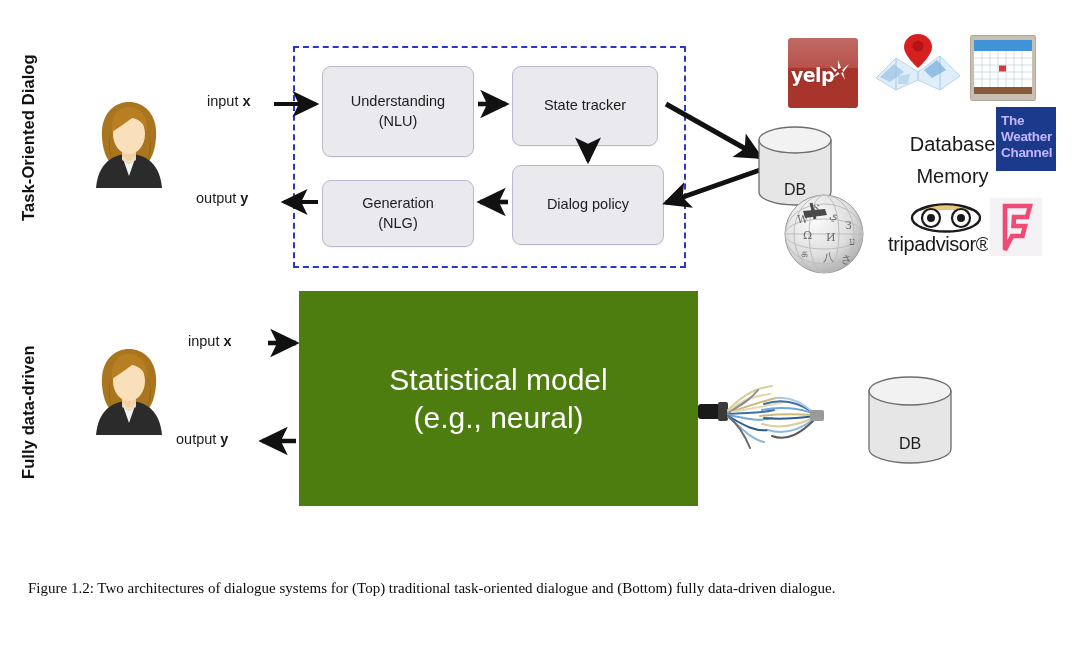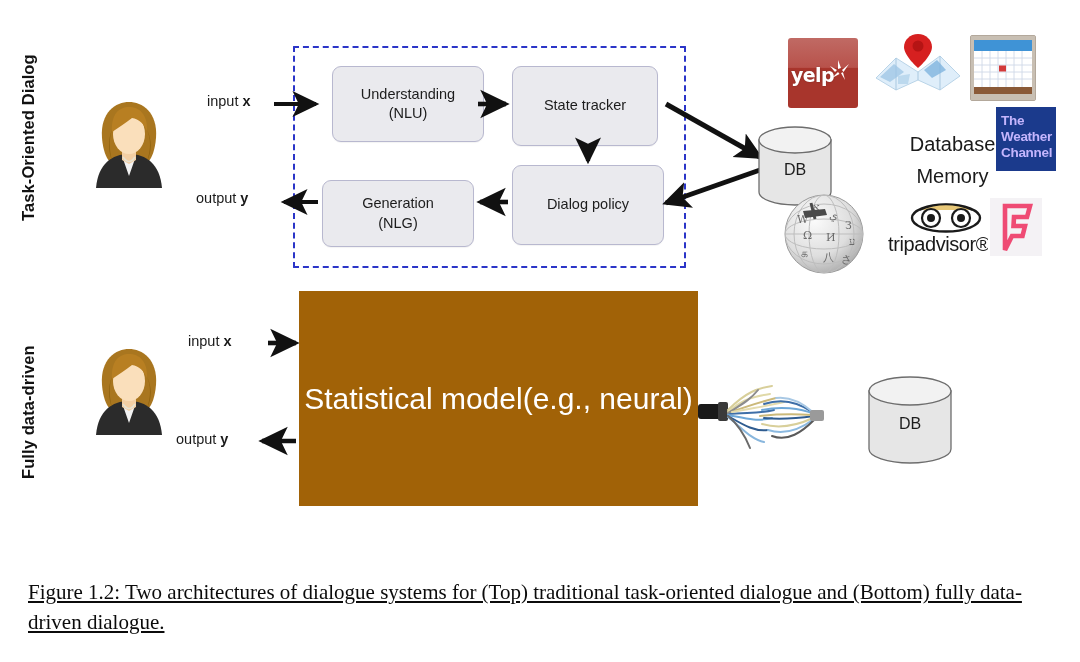--- a/index.html
+++ b/index.html
@@ -83,53 +83,54 @@
     box-sizing: border-box;
     display: flex;
     align-items: center;
     justify-content: center;
     text-align: center;
     font-size: 14.5px;
     color: #1c1c1c;
     line-height: 1.32;
     box-shadow: 0 1px 1px rgba(0,0,0,0.05);
   }
-  #box-nlu     { left: 332px; top: 66px;  width: 152px; height: 76px; }
+  #box-nlu     { left: 322px; top: 66px;  width: 152px; height: 91px; }
   #box-state   { left: 512px; top: 66px;  width: 146px; height: 80px; }
   #box-nlg     { left: 322px; top: 180px; width: 152px; height: 67px; }
   #box-policy  { left: 512px; top: 165px; width: 152px; height: 80px; }
 
   
   #blue-box {
     position: absolute;
     left: 299px;
     top: 291px;
     width: 399px;
     height: 215px;
-    background: #a16207;
+    background: #4d7c0f;
     display: flex;
-    flex-direction: row;
+    flex-direction: column;
     align-items: center;
     justify-content: center;
     color: #ffffff;
     text-align: center;
     line-height: 1.25;
   }
   #blue-box .bb-line { font-size: 30px; font-weight: normal; }
 
   
   .db-cyl {
     position: absolute;
   }
   .db-cyl .db-text {
     position: absolute;
     left: 0; right: 0;
     text-align: center;
     font-size: 16px;
     color: #1c1c1c;
+    margin-top: 20px;
   }
 
   
   #ks-text {
     position: absolute;
     left: 880px;
     top: 128px;
     width: 145px;
     text-align: center;
     font-size: 20px;
@@ -215,25 +216,24 @@
   svg { display: block; overflow: visible; }
   .nosel { user-select: none; }
 
   
   #caption {
     position: absolute;
     left: 28px;
     top: 578px;
     width: 1024px;
     font-family: "Liberation Serif", serif;
-    font-size: 21px;
+    font-size: 15px;
     color: #0b0b0b;
     line-height: 1.42;
     text-align: left;
-    text-decoration: underline;
   }
 </style>
 </head>
 <body>
 
 <div id="page">
 
   <div class="side-label" id="label-task">Task-Oriented Dialog</div>
 
   <div class="avatar" id="avatar-top">

